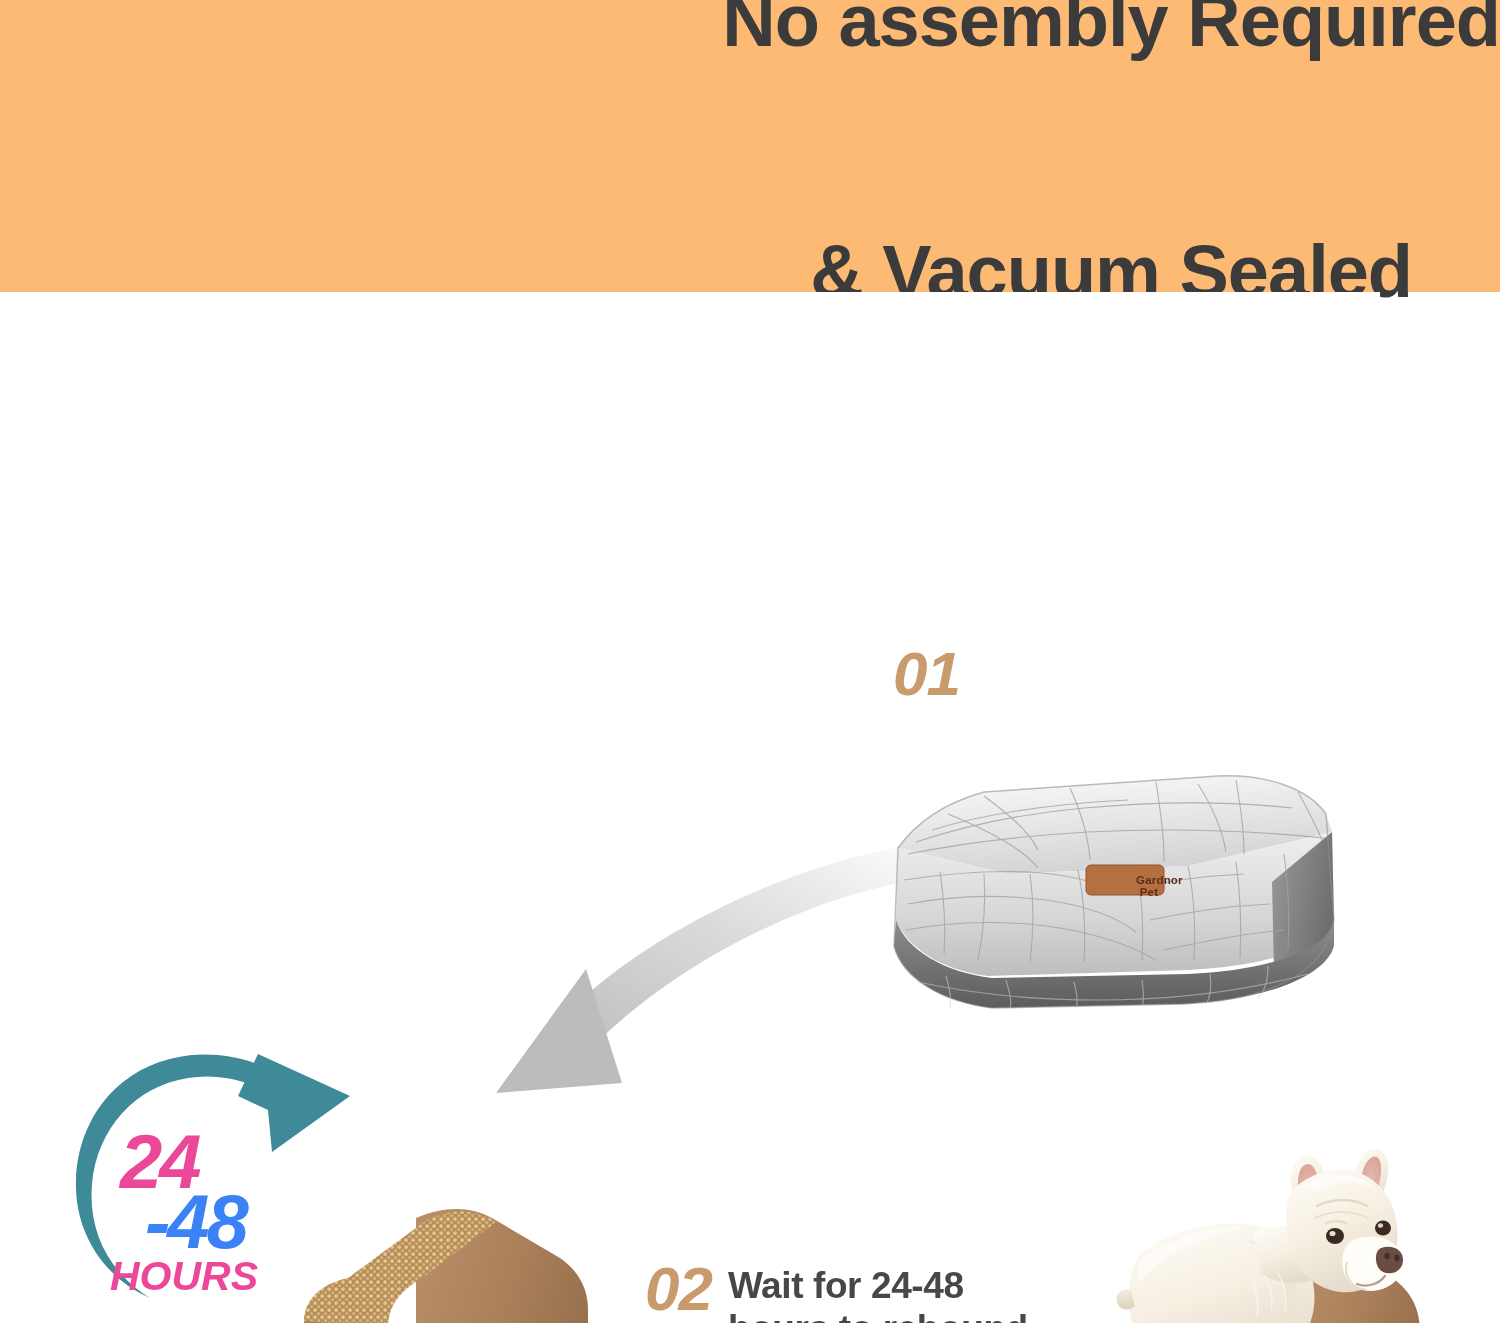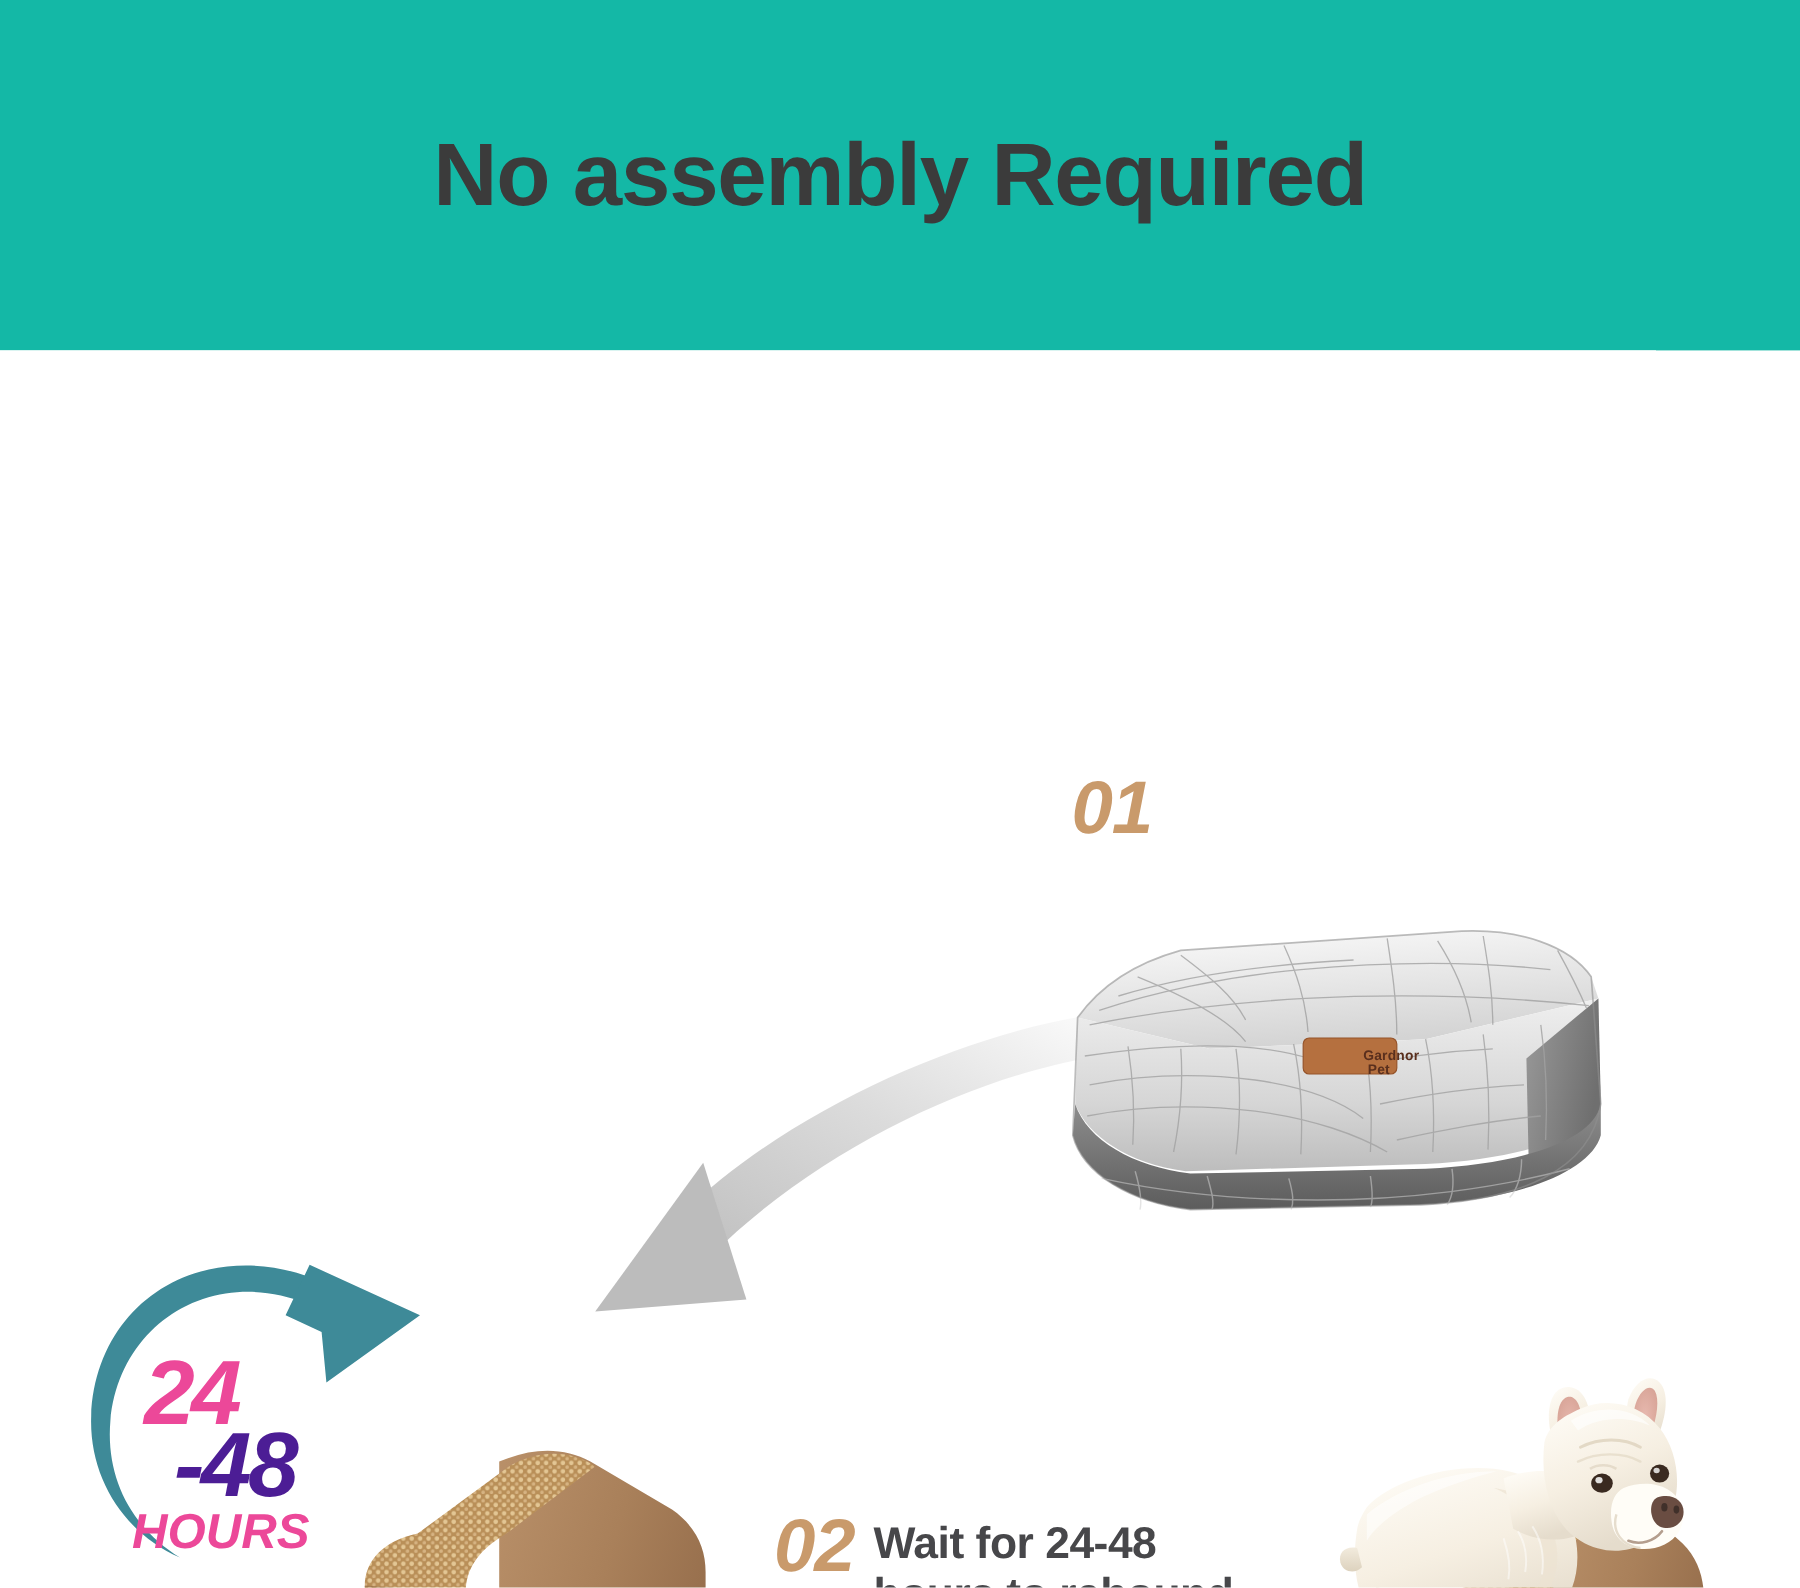--- a/index.html
+++ b/index.html
@@ -9,24 +9,24 @@
     background: #ffffff;
     position: relative;
     overflow: hidden;
   }
 
   
   .header-band {
     position: absolute;
     left: 0; top: 0;
     width: 1500px; height: 292px;
-    background: #14b8a6;
+    background: #fdba74;
     display: flex;
     flex-direction: column;
-    align-items: center;
+    align-items: flex-end;
     justify-content: center;
   }
   .headline {
     font-size: 74px;
     font-weight: bold;
     color: #3b3b3b;
     letter-spacing: -1px;
     line-height: 1.13;
     text-align: center;
     white-space: pre;
@@ -112,21 +112,21 @@
     color: #ec4899;
     letter-spacing: -3px;
     line-height: 1;
   }
   .badge-48 {
     position: absolute;
     left: 83px; top: 140px;
     font-size: 76px;
     font-weight: bold;
     font-style: italic;
-    color: #4c1d95;
+    color: #3b82f6;
     letter-spacing: -3px;
     line-height: 1;
   }
   .badge-hours {
     position: absolute;
     left: 48px; top: 212px;
     font-size: 41px;
     font-weight: bold;
     font-style: italic;
     color: #ec4899;
@@ -152,20 +152,21 @@
   .flow-arrow { position: absolute; }
   #arrow-1 { left: 410px; top: 545px; width: 520px; height: 270px; }
   .flow-arrow svg { width: 100%; height: 100%; display: block; }
 </style>
 </head>
 <body>
 
 <div class="header-band">
   <div class="headline">
     <span class="headline-l1">No assembly Required</span>
+    <span class="headline-l2">&amp; Vacuum Sealed</span>
   </div>
 </div>
 
 <div class="stage">
 
   <div class="flow-arrow" id="arrow-1">
     <svg viewBox="0 0 520 270" xmlns="http://www.w3.org/2000/svg">
       <defs>
         <linearGradient id="ag1" x1="1" y1="0" x2="0" y2="1">
           <stop offset="0%" stop-color="#bcbcbc" stop-opacity="0.05"></stop>

